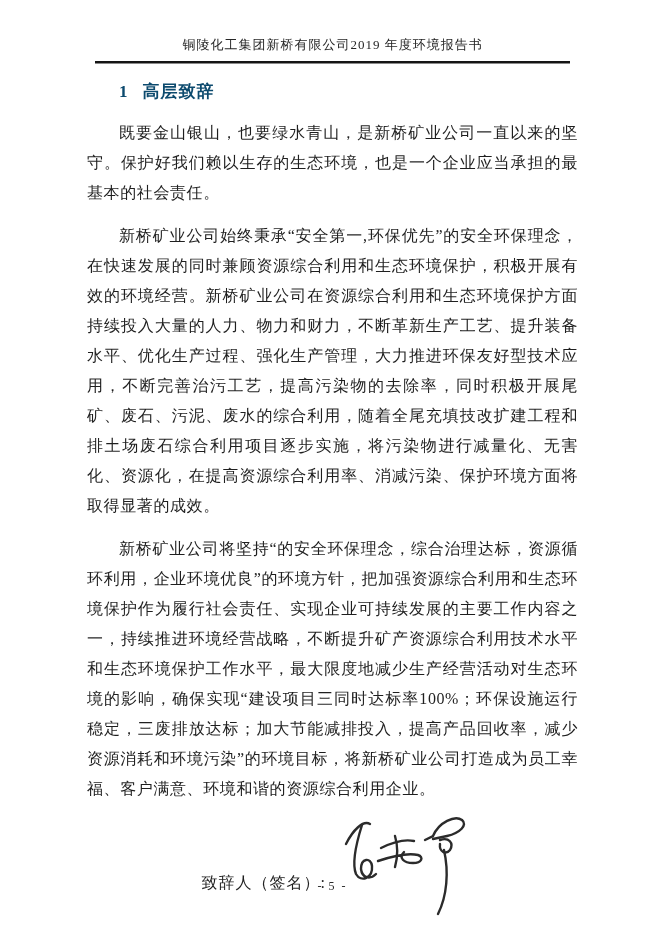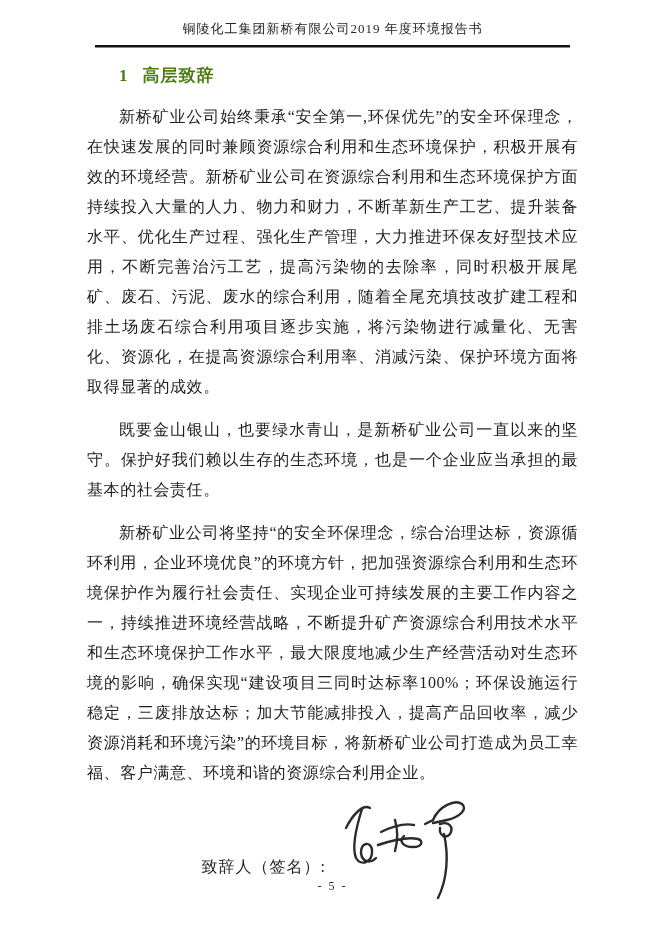--- a/index.html
+++ b/index.html
@@ -12,21 +12,21 @@
     color: #1c1c1c;
   }
   .page {
     position: relative;
     width: 665px;
     height: 934px;
     background: #ffffff;
     overflow: hidden;
   }
   .header {
-    padding-top: 20px;
+    padding-top: 36px;
     border-radius: 22px;
   }
   .header-title {
     text-align: center;
     font-size: 13px;
     letter-spacing: 1px;
     color: #262626;
   }
   .header-rule {
     margin: 7px 95px 0 95px;
@@ -35,21 +35,21 @@
     border-bottom: 1px solid #8a8a8a;
   }
   .content {
     padding: 0 87px;
   }
   .section-heading {
     margin-top: 16px;
     margin-left: 32px;
     font-size: 17px;
     font-weight: bold;
-    color: #4d7c0f;
+    color: #0c4a6e;
     letter-spacing: 1px;
   }
   .section-heading .heading-number {
     margin-right: 14px;
   }
   .body-paragraph {
     margin-top: 13px;
     font-size: 16px;
     line-height: 30px;
     text-align: justify;
@@ -100,23 +100,23 @@
     <div class="header-title">铜陵化工集团新桥有限公司2019 年度环境报告书</div>
     <div class="header-rule"></div>
   </div>
 
   <div class="content">
 
     <div class="section-heading">
       <span class="heading-number">1</span><span>高层致辞</span>
     </div>
 
+    <p class="body-paragraph">既要金山银山，也要绿水青山，是新桥矿业公司一直以来的坚守。保护好我们赖以生存的生态环境，也是一个企业应当承担的最基本的社会责任。</p>
+
     <p class="body-paragraph">新桥矿业公司始终秉承“安全第一,环保优先”的安全环保理念，在快速发展的同时兼顾资源综合利用和生态环境保护，积极开展有效的环境经营。新桥矿业公司在资源综合利用和生态环境保护方面持续投入大量的人力、物力和财力，不断革新生产工艺、提升装备水平、优化生产过程、强化生产管理，大力推进环保友好型技术应用，不断完善治污工艺，提高污染物的去除率，同时积极开展尾矿、废石、污泥、废水的综合利用，随着全尾充填技改扩建工程和排土场废石综合利用项目逐步实施，将污染物进行减量化、无害化、资源化，在提高资源综合利用率、消减污染、保护环境方面将取得显著的成效。</p>
-
-    <p class="body-paragraph">既要金山银山，也要绿水青山，是新桥矿业公司一直以来的坚守。保护好我们赖以生存的生态环境，也是一个企业应当承担的最基本的社会责任。</p>
 
     <p class="body-paragraph">新桥矿业公司将坚持“的安全环保理念，综合治理达标，资源循环利用，企业环境优良”的环境方针，把加强资源综合利用和生态环境保护作为履行社会责任、实现企业可持续发展的主要工作内容之一，持续推进环境经营战略，不断提升矿产资源综合利用技术水平和生态环境保护工作水平，最大限度地减少生产经营活动对生态环境的影响，确保实现“建设项目三同时达标率100%；环保设施运行稳定，三废排放达标；加大节能减排投入，提高产品回收率，减少资源消耗和环境污染”的环境目标，将新桥矿业公司打造成为员工幸福、客户满意、环境和谐的资源综合利用企业。</p>
 
     <div class="signature-row">
       <span class="signature-label">致辞人（签名）:</span>
       <svg class="signature-svg" width="135" height="106" viewBox="0 0 135 106" fill="none" xmlns="http://www.w3.org/2000/svg">
         <g stroke="#2b2b2b" stroke-width="2.4" stroke-linecap="round" fill="none">
 
           <path d="M3,32 C10,18 20,8 27,12"></path>
           <path d="M19,13 C13,32 9,52 13,62 C18,71 30,66 29,54 C28,45 18,46 18,57 C19,66 27,68 33,62"></path>

